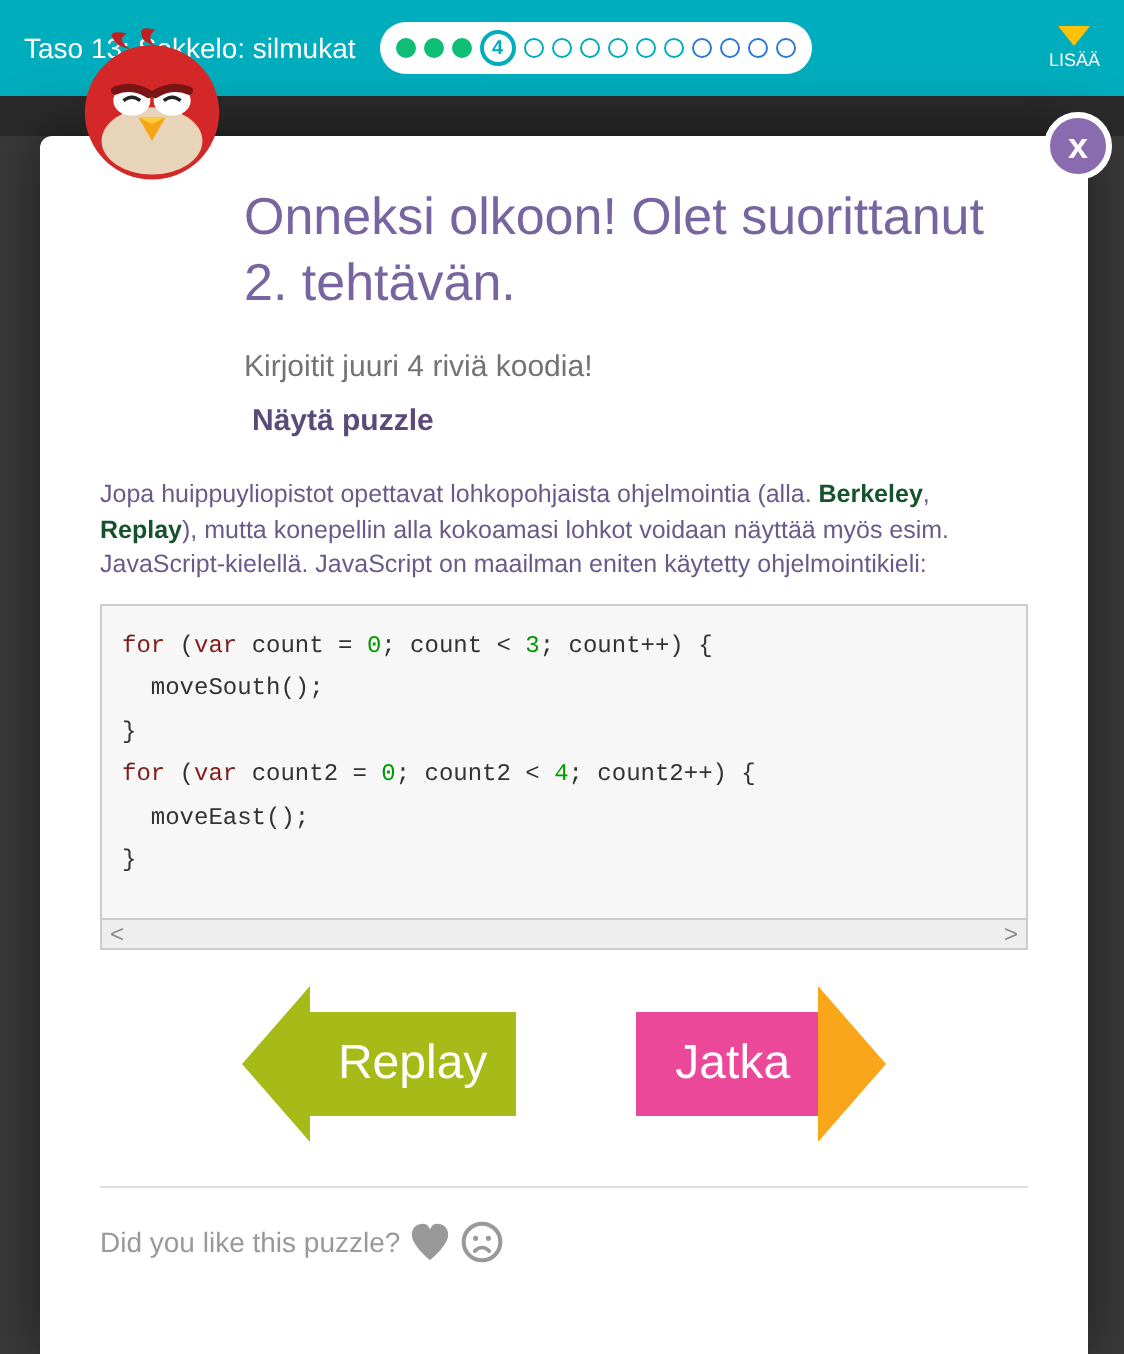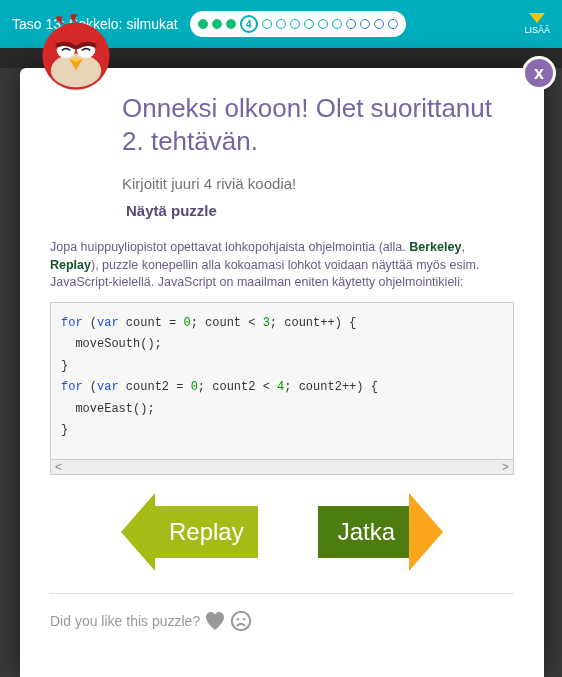--- a/index.html
+++ b/index.html
@@ -137,21 +137,21 @@
     background: #f7f7f7;
     font-family: "Courier New", monospace;
     font-size: 12px;
     padding: 10px;
     overflow: auto;
     white-space: pre;
     color: #333;
     resize: none;
     line-height: 1.8;
   }
-  .code-box .kw { color: #1d4ed8; }
+  .code-box .kw { color: #7f1d1d; }
   .code-box .num { color: #009900; }
   .scroll-hint {
     display: flex;
     justify-content: space-between;
     font-size: 12px;
     color: #888;
     background: #eee;
     border: 1px solid #ccc;
     border-top: none;
     padding: 0 4px;
@@ -173,21 +173,21 @@
   .arrow-body {
     height: 52px;
     display: flex;
     align-items: center;
     padding: 0 14px;
     color: #fff;
     font-size: 24px;
     font-weight: 400;
   }
   .arrow.replay .arrow-body { background: #a6ba18; }
-  .arrow.continue .arrow-body { background: #4d7c0f; padding-left: 20px; }
+  .arrow.continue .arrow-body { background: #ec4899; padding-left: 20px; }
   .arrow-head-left {
     width: 0; height: 0;
     border-top: 39px solid transparent;
     border-bottom: 39px solid transparent;
     border-right: 34px solid #a6ba18;
   }
   .arrow-head-right {
     width: 0; height: 0;
     border-top: 39px solid transparent;
     border-bottom: 39px solid transparent;
@@ -259,21 +259,21 @@
     <path d="M 57 48 Q 62 44 67 48" stroke="#222" stroke-width="2" fill="none"></path>
     <path d="M 42 58 L 58 58 L 50 72 Z" fill="#f4a614"></path>
     <path d="M 42 58 L 58 58 L 50 62 Z" fill="#ffcb3d"></path>
   </svg>
 
   <h1 class="modal-title">Onneksi olkoon! Olet suorittanut 2. tehtävän.</h1>
   <div class="stat-line">Kirjoitit juuri 4 riviä koodia!</div>
   <div class="show-code">Näytä puzzle</div>
 
   <p class="desc">
-    <span>Jopa huippuyliopistot opettavat lohkopohjaista ohjelmointia (alla. </span><b>Berkeley</b><span>, </span><b>Replay</b><span>), puzzle konepellin alla kokoamasi lohkot voidaan näyttää myös esim. JavaScript-kielellä. JavaScript on maailman eniten käytetty ohjelmointikieli:</span>
+    <span>Jopa huippuyliopistot opettavat lohkopohjaista ohjelmointia (alla. </span><b>Berkeley</b><span>, </span><b>Replay</b><span>), mutta konepellin alla kokoamasi lohkot voidaan näyttää myös esim. JavaScript-kielellä. JavaScript on maailman eniten käytetty ohjelmointikieli:</span>
   </p>
 
   <div class="code-box"><span class="kw">for</span> (<span class="kw">var</span> count = <span class="num">0</span>; count &lt; <span class="num">3</span>; count++) {
   moveSouth();
 }
 <span class="kw">for</span> (<span class="kw">var</span> count2 = <span class="num">0</span>; count2 &lt; <span class="num">4</span>; count2++) {
   moveEast();
 }</div>
   <div class="scroll-hint">
     <span>&lt;</span>

